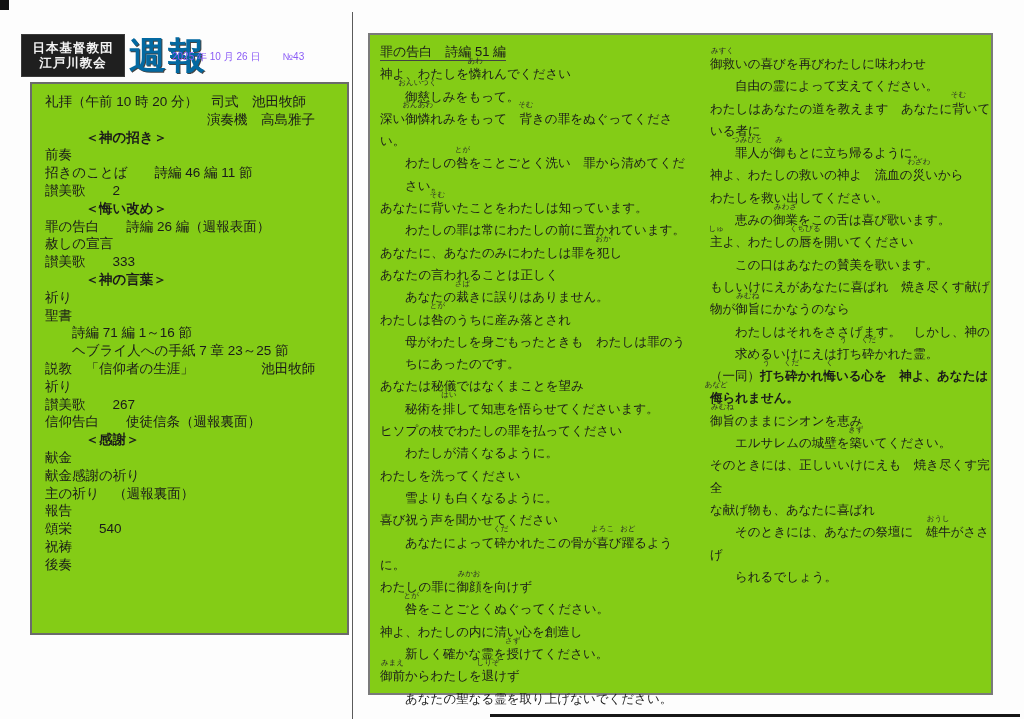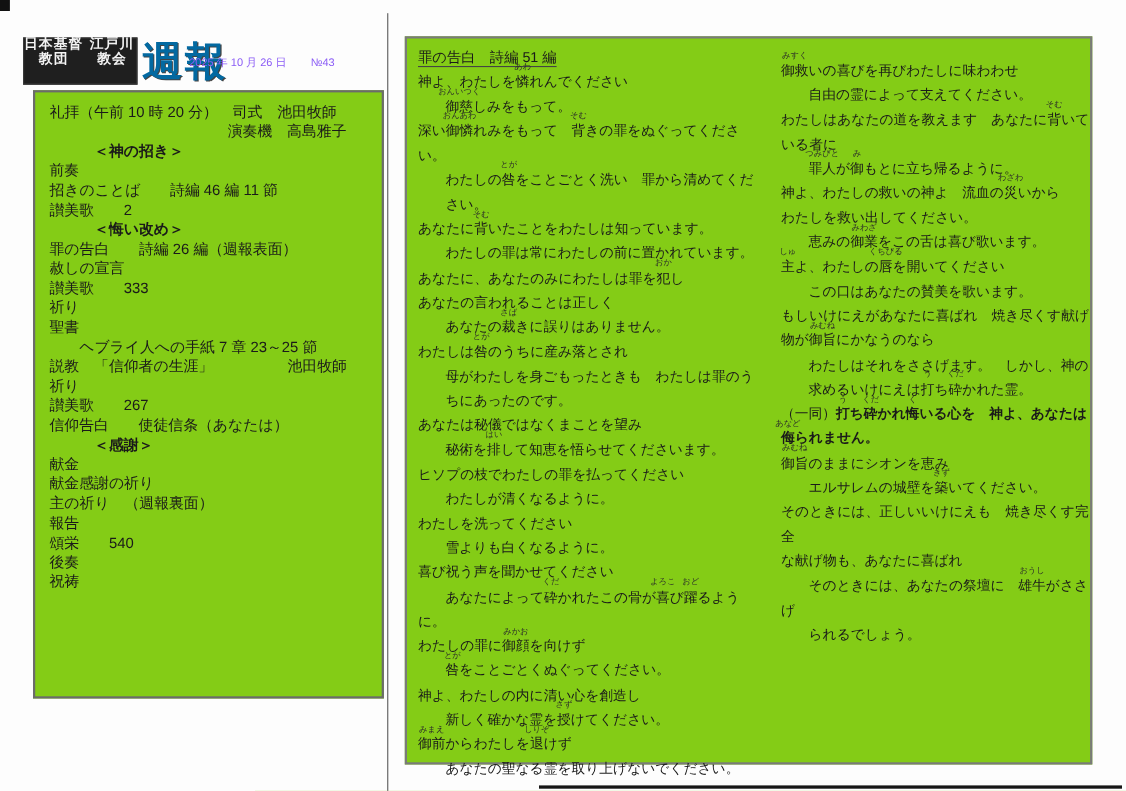--- a/index.html
+++ b/index.html
@@ -9,21 +9,21 @@
     font-family:"Liberation Sans","DejaVu Sans",sans-serif;
   }
   
   #corner-mark{position:absolute;left:0;top:0;width:9px;height:10px;background:#111;}
   #fold-line{position:absolute;left:352px;top:12px;width:1px;height:707px;background:#5a5a5a;}
   #bottom-mark{position:absolute;left:490px;top:714px;width:530px;height:3px;background:#161616;}
   
   #logo-box{
     position:absolute;left:21px;top:34px;width:104px;height:43px;
     background:#1f1f1f;color:#f4f4f4;text-align:center;
-    display:flex;flex-direction:row;justify-content:center;gap:2px;
+    display:flex;flex-direction:column;justify-content:center;gap:2px;
     font-weight:bold;font-size:12.5px;line-height:13px;letter-spacing:1px;
     box-shadow:0 0 0 1px #3a3a3a inset;
   }
   #bulletin-title{
     position:absolute;left:129px;top:31px;
     font-size:37px;font-weight:bold;letter-spacing:2px;color:#0369a1;
     text-shadow:1px 1px 0 #444;
   }
   #date-line{position:absolute;left:172px;top:50px;font-size:10px;color:#8b5cf6;white-space:pre;}
   #issue-no{margin-left:22px;}
@@ -71,35 +71,37 @@
       <p class="wline">礼拝（午前 10 時 20 分）　司式　池田牧師</p>
       <p class="wline">　　　　　　　　　　　　演奏機　高島雅子</p>
       <p class="wline heading">　　　＜神の招き＞</p>
       <p class="wline">前奏</p>
       <p class="wline">招きのことば　　詩編 46 編 11 節</p>
       <p class="wline">讃美歌　　2</p>
       <p class="wline heading">　　　＜悔い改め＞</p>
       <p class="wline">罪の告白　　詩編 26 編（週報表面）</p>
       <p class="wline">赦しの宣言</p>
       <p class="wline">讃美歌　　333</p>
+      <p class="wline heading">　　　＜神の言葉＞</p>
       <p class="wline">祈り</p>
       <p class="wline">聖書</p>
+      <p class="wline">　　詩編 71 編 1～16 節</p>
       <p class="wline">　　ヘブライ人への手紙 7 章 23～25 節</p>
       <p class="wline">説教　「信仰者の生涯」　　　　　池田牧師</p>
       <p class="wline">祈り</p>
       <p class="wline">讃美歌　　267</p>
-      <p class="wline">信仰告白　　使徒信条（あなたは）</p>
+      <p class="wline">信仰告白　　使徒信条（週報裏面）</p>
       <p class="wline heading">　　　＜感謝＞</p>
       <p class="wline">献金</p>
       <p class="wline">献金感謝の祈り</p>
       <p class="wline">主の祈り　（週報裏面）</p>
       <p class="wline">報告</p>
       <p class="wline">頌栄　　540</p>
+      <p class="wline">祝祷</p>
       <p class="wline">後奏</p>
-      <p class="wline">祝祷</p>
     </div>
 </div>
 
 <div id="psalm-box" class="scan-box">
   <div id="psalm-col1" class="pcol">
     <p id="psalm-title"><span>罪の告白　詩編 51 編</span></p>
     <div id="psalm-col1-lines">
         <p class="pline">神よ、わたしを<span class="rb"><span class="rt">あわ</span>憐</span>れんでください</p>
         <p class="pline">　　<span class="rb"><span class="rt">おんいつく</span>御慈</span>しみをもって。</p>
         <p class="pline">深い<span class="rb"><span class="rt">おんあわ</span>御憐</span>れみをもって　<span class="rb"><span class="rt">そむ</span>背</span>きの罪をぬぐってください。</p>

